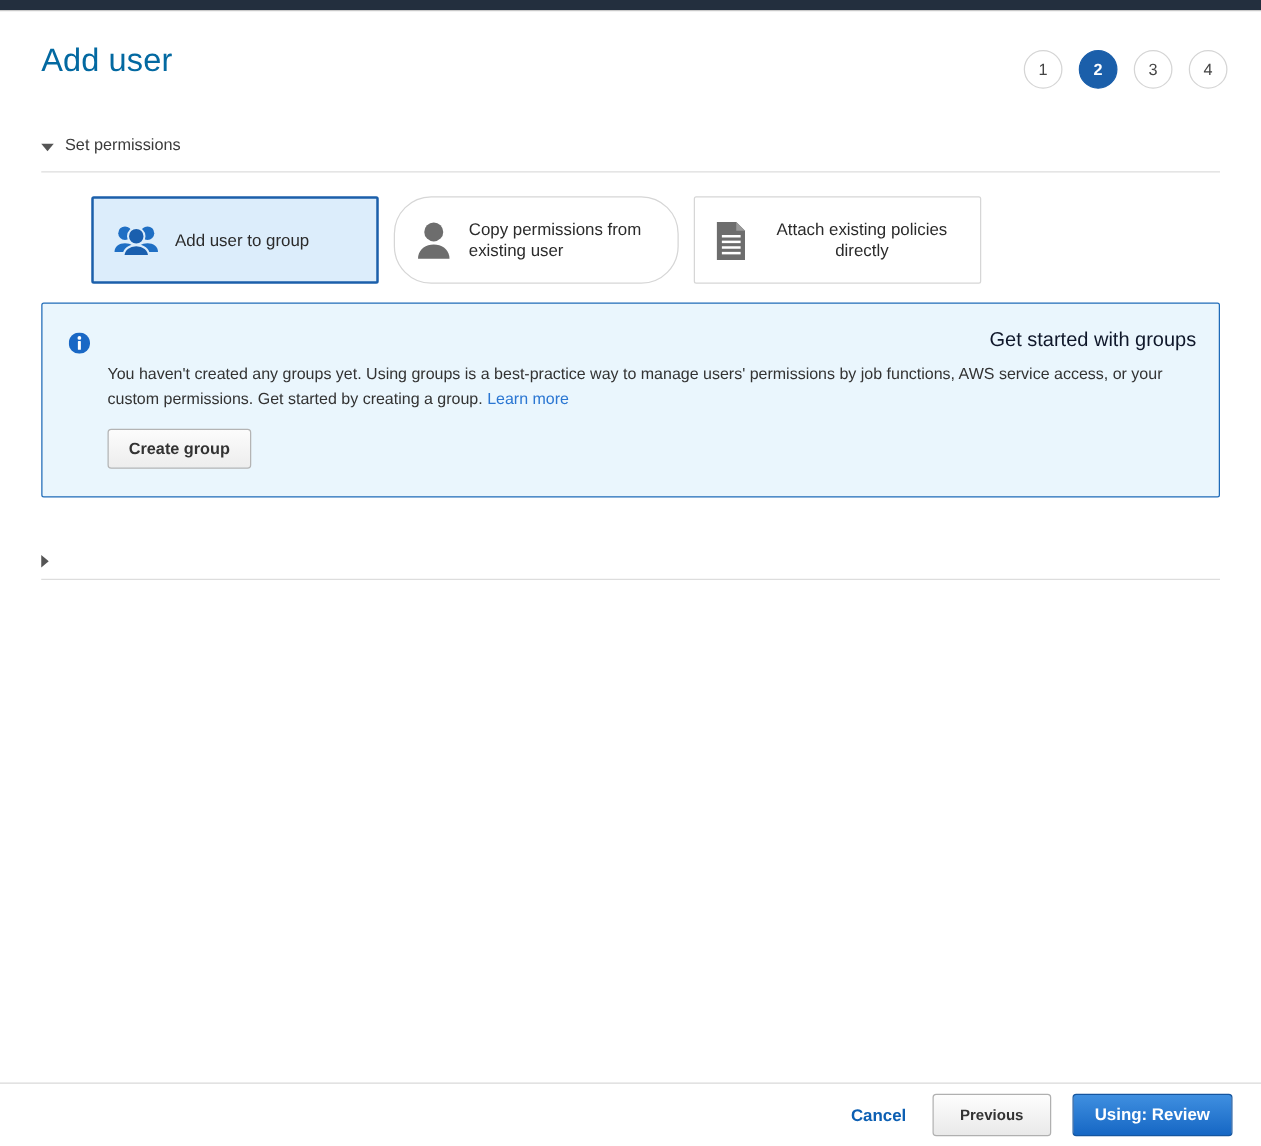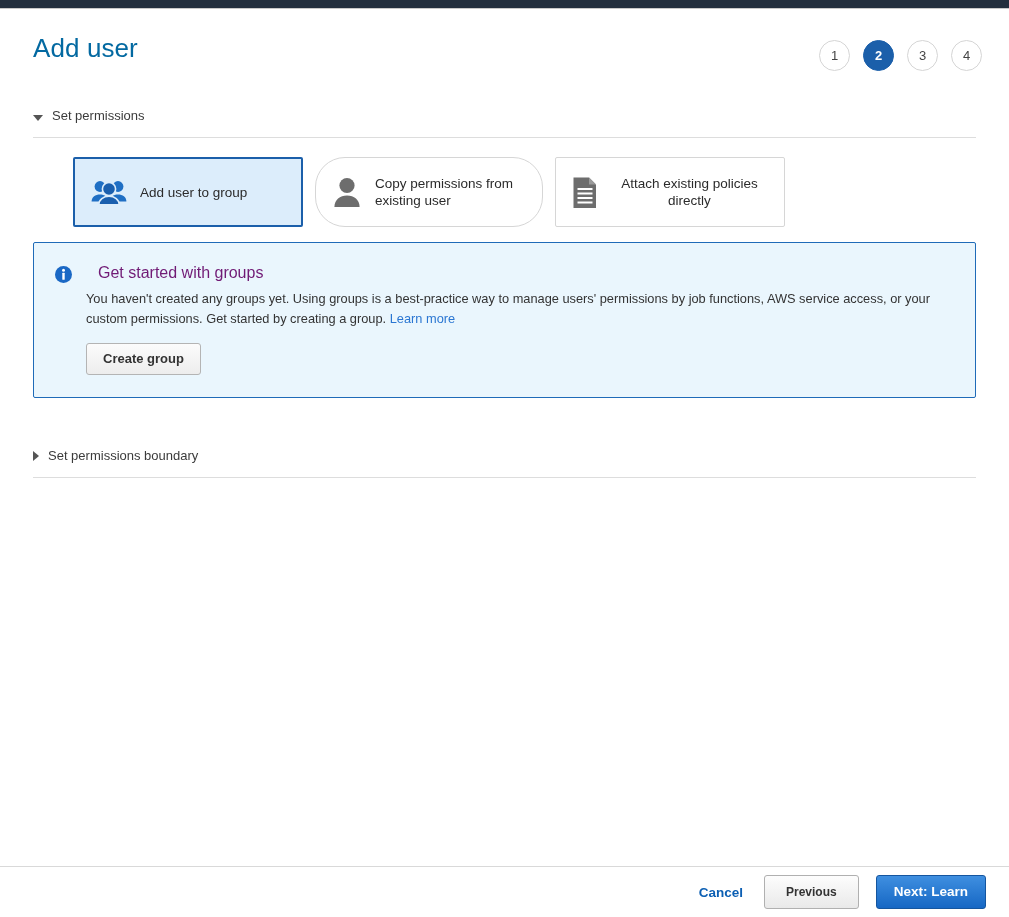--- a/index.html
+++ b/index.html
@@ -156,24 +156,25 @@
     border-radius: 2px;
     display: flex;
     gap: 14px;
     padding: 20px 18px 22px 21px;
     min-height: 148px;
   }
   .alert-icon { flex: 0 0 auto; padding-top: 3px; }
   .alert-body { flex: 1 1 auto; }
   .alert-title {
     font-size: 16px;
-    color: #701a75;
+    color: #0f172a;
     margin: 0 0 6px 12px;
     font-weight: normal;
     line-height: 20px;
+    text-align: right;
   }
   .alert-text {
     font-size: 12.8px;
     color: #333333;
     line-height: 20px;
     max-width: 845px;
     margin: 0;
   }
   .alert-link {
     color: #2a76d2;
@@ -324,21 +325,20 @@
       <h2 class="alert-title">Get started with groups</h2>
       <p class="alert-text"><span>You haven't created any groups yet. Using groups is a best-practice way to manage users' permissions by job functions, AWS service access, or your custom permissions. Get started by creating a group.</span> <a class="alert-link">Learn more</a></p>
       <button class="btn-gray">Create group</button>
     </div>
   </div>
 </div>
 
 <div class="section" id="boundary-section">
   <div class="section-head">
     <span class="tri right"></span>
-    <span class="section-title">Set permissions boundary</span>
   </div>
 </div>
 
 <div class="footer">
   <button class="link-btn">Cancel</button>
   <button class="btn-prev">Previous</button>
-  <button class="btn-next">Next: Learn</button>
+  <button class="btn-next">Using: Review</button>
 </div>
 
 </body></html>

